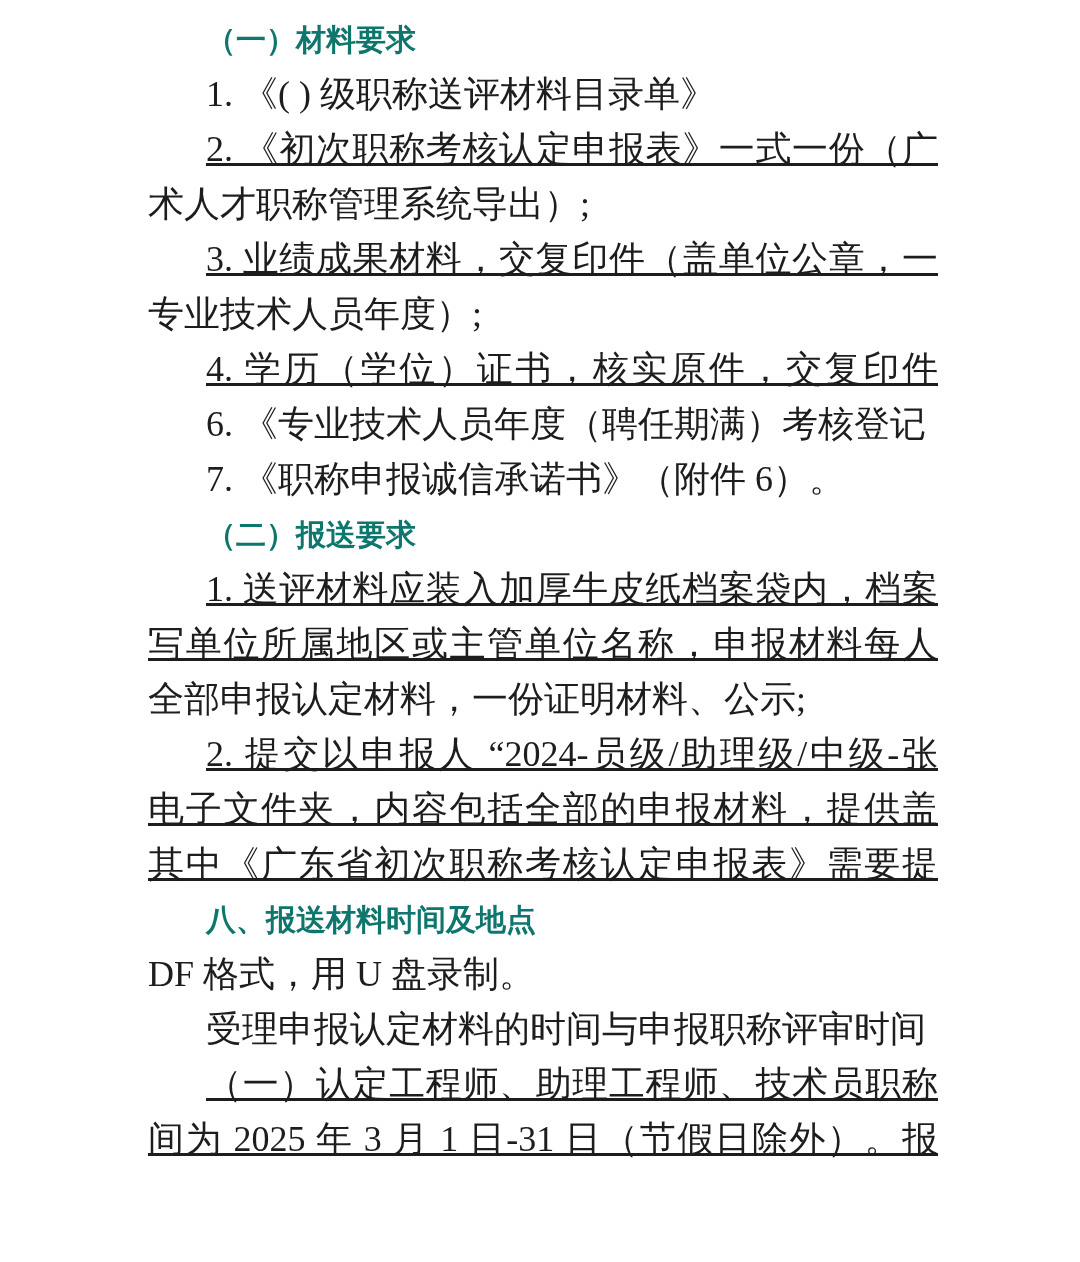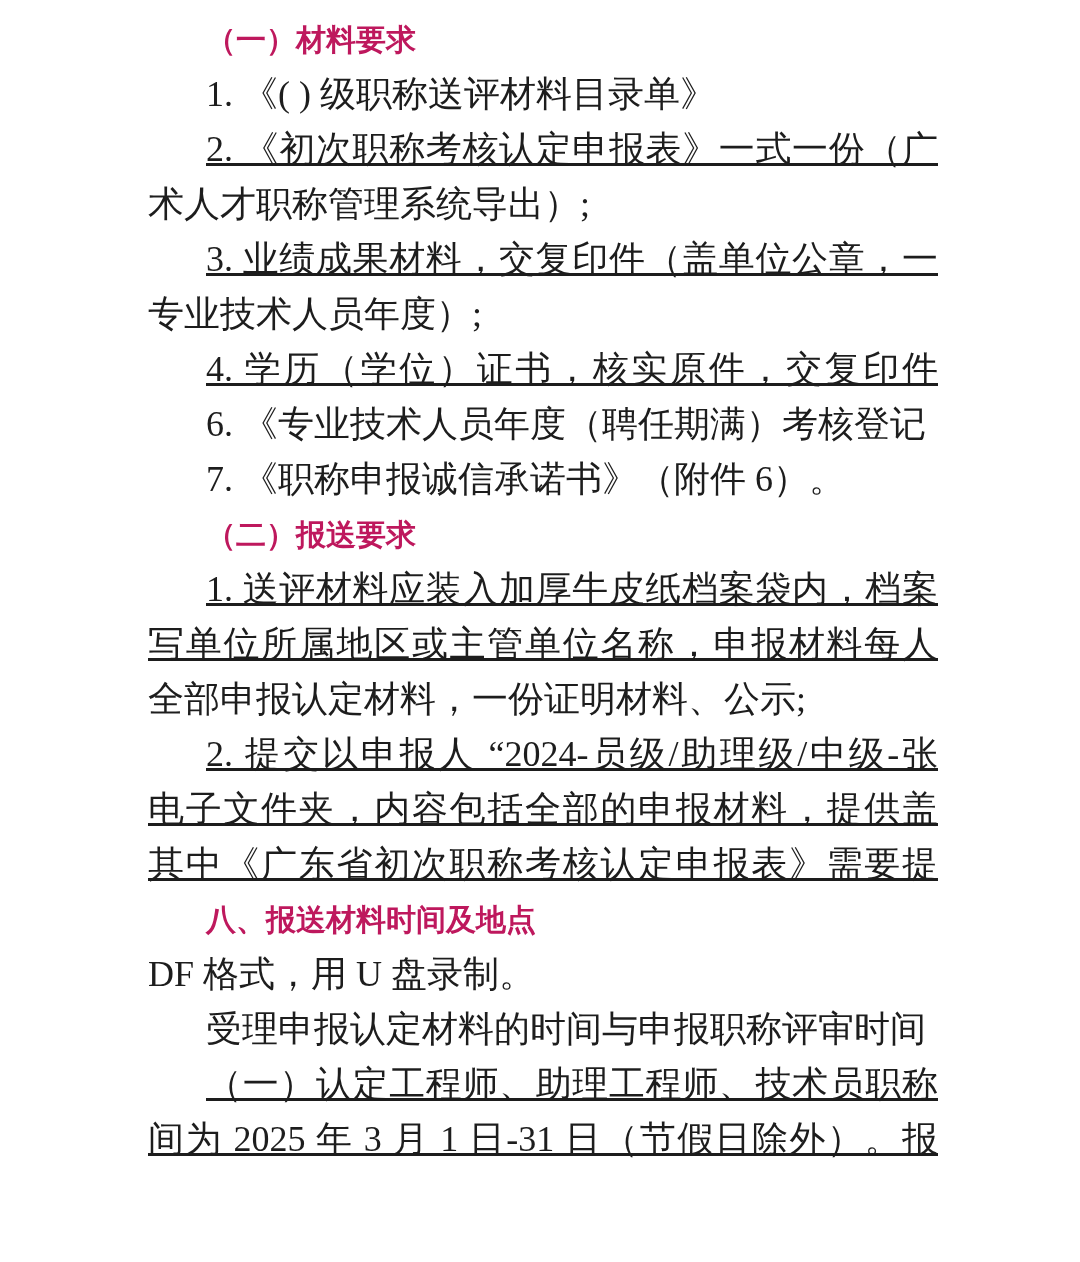--- a/index.html
+++ b/index.html
@@ -36,21 +36,21 @@
   }
   .fill {
     text-align: justify;
     text-align-last: justify;
     text-decoration: underline;
   }
   .hd {
     font-family: "Liberation Sans", "DejaVu Sans", sans-serif;
     font-weight: 700;
     font-size: 30px;
-    color: #be185d;
+    color: #0f766e;
   }
 </style>
 </head>
 <body>
 
 <div class="page">
   <div class="doc">
     <div class="ln hd ind">（一）材料要求</div>
     <div class="ln ind">1. 《( ) 级职称送评材料目录单》</div>
     <div class="ln ind fill">2. 《初次职称考核认定申报表》一式一份（广东省专业技</div>

